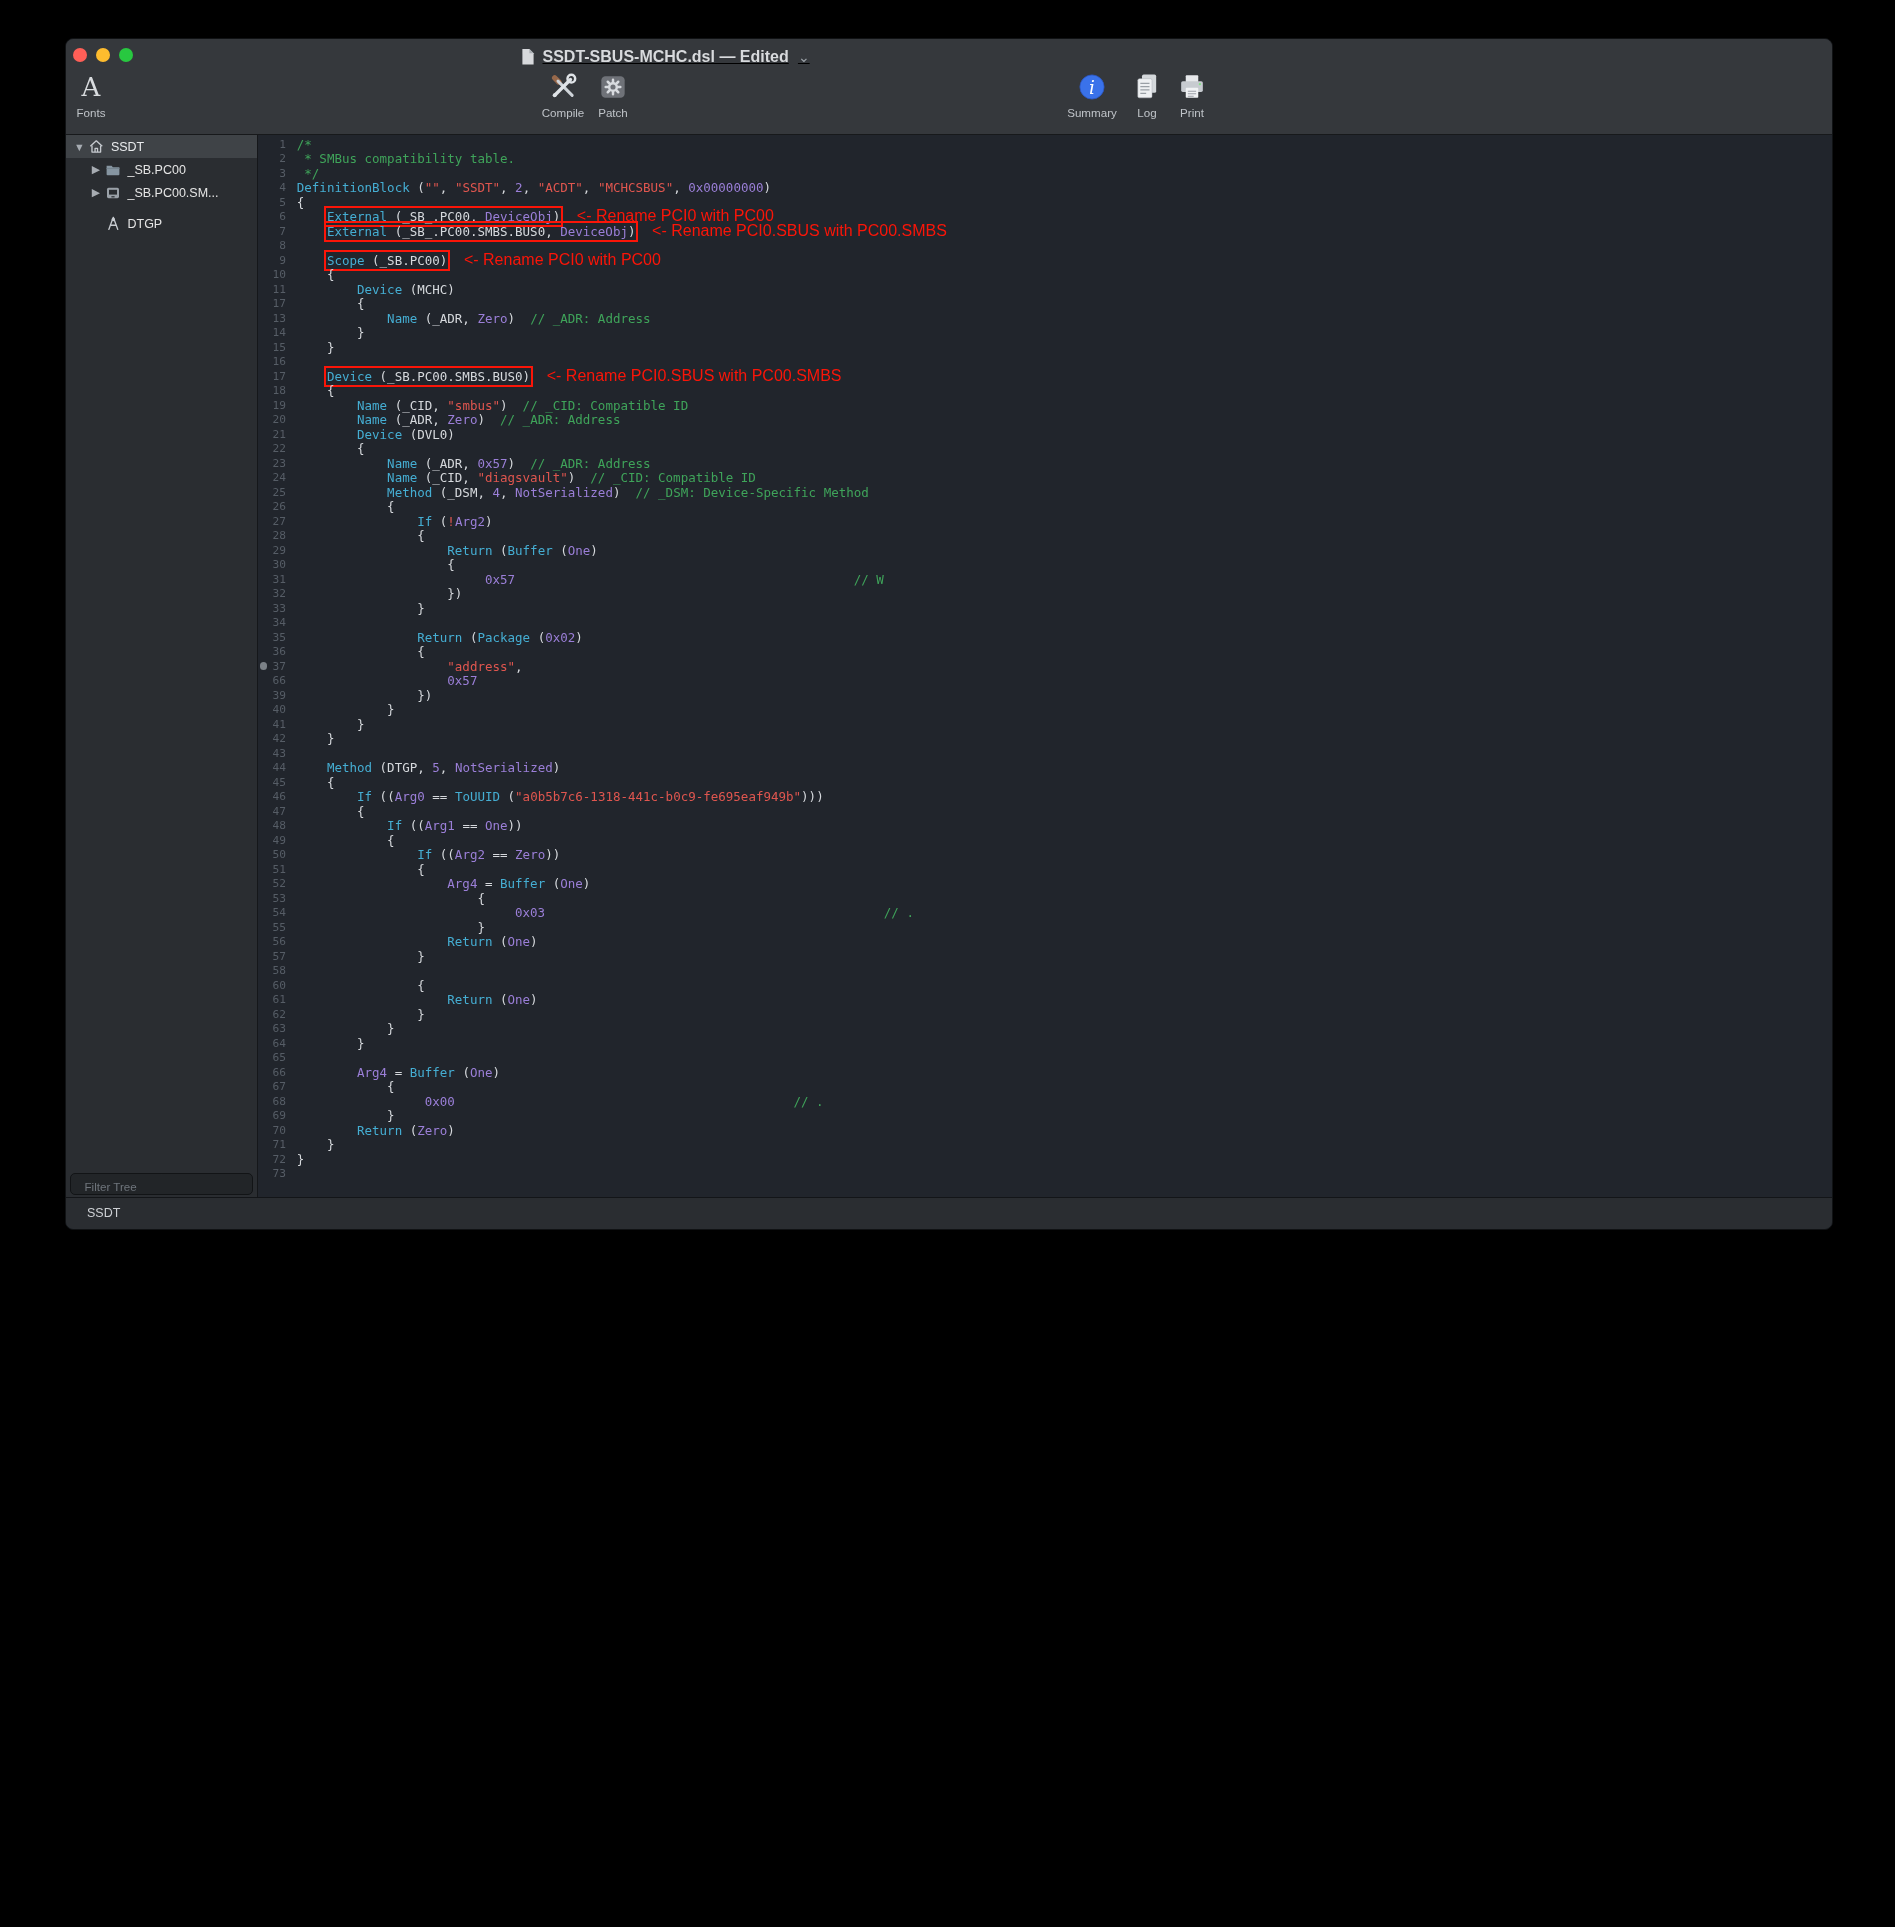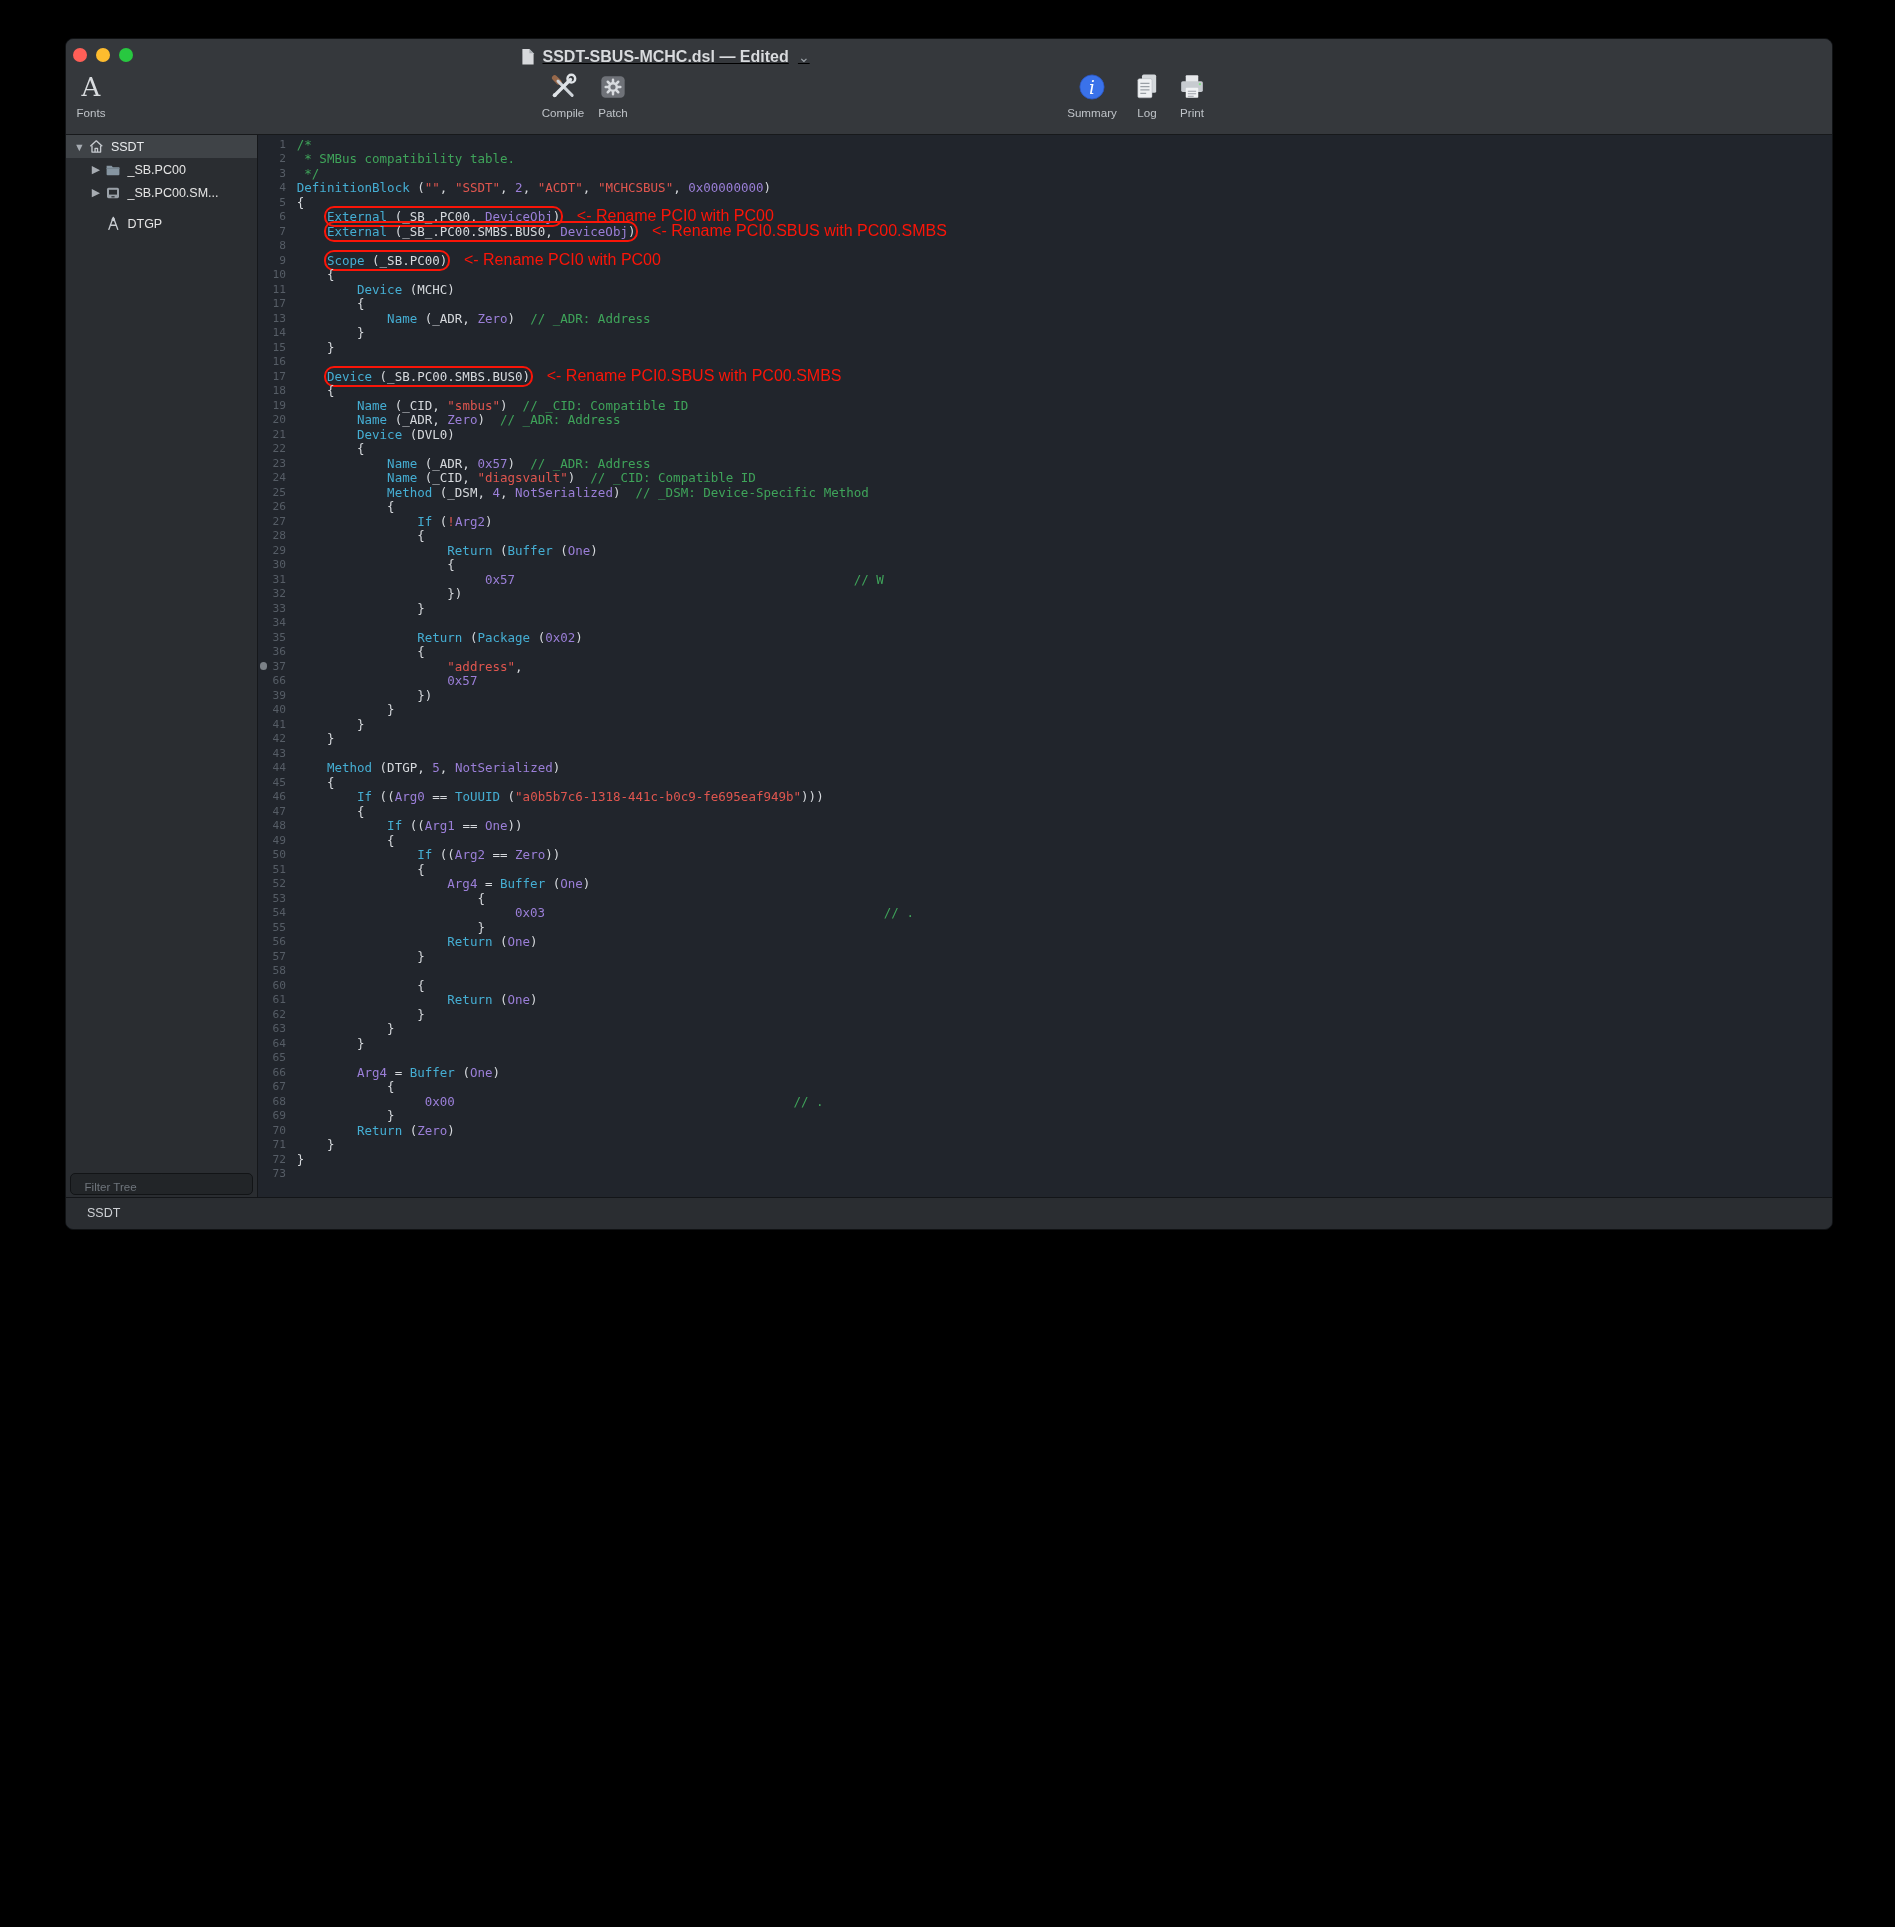--- a/index.html
+++ b/index.html
@@ -50,21 +50,21 @@
   
   .editor{flex:1;background:#21252c;position:relative;overflow:hidden;padding-top:2.5px;}
   .line{display:flex;height:14.5px;font-family:"DejaVu Sans Mono",monospace;font-size:12.5px;line-height:14.5px;}
   .ln{width:28px;flex:none;text-align:right;padding-right:10.8px;color:#565d66;font-size:11.2px;user-select:none;}
   .codeseg{white-space:pre;}
   .tk-p{color:#d6d9dd;}
   .tk-k{color:#45aed3;}
   .tk-n{color:#9b7fd8;}
   .tk-s{color:#e0564f;}
   .tk-c{color:#3fa45a;}
-  .redbox{outline:2.5px solid #fb1508;outline-offset:1.7px;border-radius:7px;}
+  .redbox{outline:2.5px solid #fb1508;outline-offset:1.7px;}
   .ann{font-family:"Liberation Sans",sans-serif;font-size:16px;color:#fb1508;margin-left:16.6px;line-height:0;vertical-align:baseline;white-space:nowrap;}
   .gdot{position:absolute;left:1.7px;top:527px;width:7.5px;height:7.5px;border-radius:50%;background:#7b8187;}
 
   
   .statusbar{position:absolute;left:0;right:0;bottom:0;height:32px;background:#2a2d31;border-top:0.8px solid #131518;
              color:#ced1d5;font-size:12.5px;line-height:31px;padding-left:21px;box-sizing:border-box;}
 </style>
 </head>
 <body>
 

